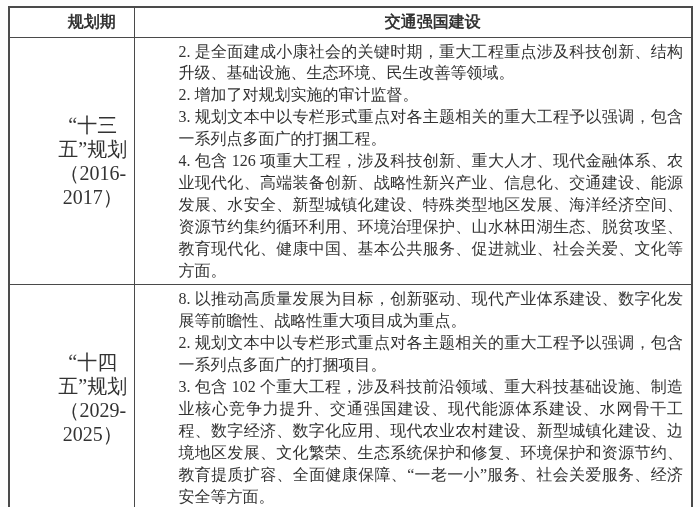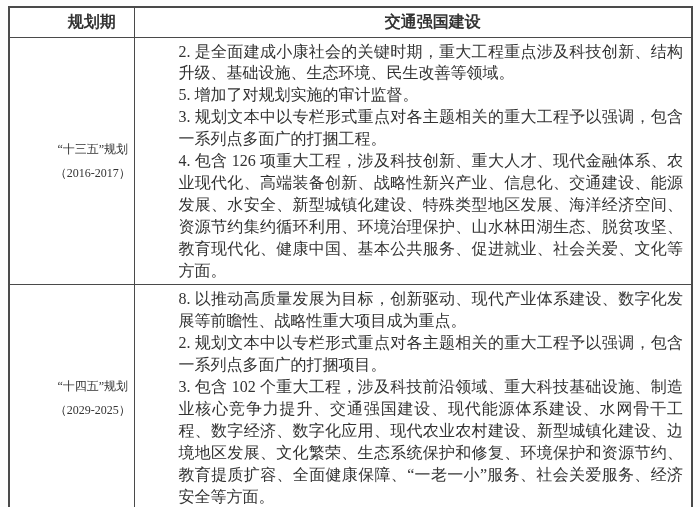--- a/index.html
+++ b/index.html
@@ -39,21 +39,21 @@
     font-size: 16px;
     font-weight: bold;
     text-align: center;
     vertical-align: middle;
     color: #2b2b2b;
     padding: 2px 4px;
   }
   td.period-cell {
     text-align: center;
     vertical-align: middle;
-    font-size: 12px;
+    font-size: 20px;
     line-height: 24px;
     padding: 2px 2px;
     margin-top: 48px;
   }
   td.features-cell {
     vertical-align: top;
     padding: 3px 8px 3px 9px;
     font-size: 16px;
     line-height: 21.9px;
     text-align: justify;
@@ -79,21 +79,21 @@
       </tr>
     </thead>
     <tbody>
       <tr>
         <td class="period-cell">
           <div>“十三五”规划</div>
           <div>（2016-2017）</div>
         </td>
         <td class="features-cell">
           <p>2. 是全面建成小康社会的关键时期，重大工程重点涉及科技创新、结构升级、基础设施、生态环境、民生改善等领域。</p>
-          <p>5. 增加了对规划实施的审计监督。</p>
+          <p>2. 增加了对规划实施的审计监督。</p>
           <p>3. 规划文本中以专栏形式重点对各主题相关的重大工程予以强调，包含一系列点多面广的打捆工程。</p>
           <p>4. 包含 126 项重大工程，涉及科技创新、重大人才、现代金融体系、农业现代化、高端装备创新、战略性新兴产业、信息化、交通建设、能源发展、水安全、新型城镇化建设、特殊类型地区发展、海洋经济空间、资源节约集约循环利用、环境治理保护、山水林田湖生态、脱贫攻坚、教育现代化、健康中国、基本公共服务、促进就业、社会关爱、文化等方面。</p>
         </td>
       </tr>
       <tr>
         <td class="period-cell">
           <div>“十四五”规划</div>
           <div>（2029-2025）</div>
         </td>
         <td class="features-cell">

